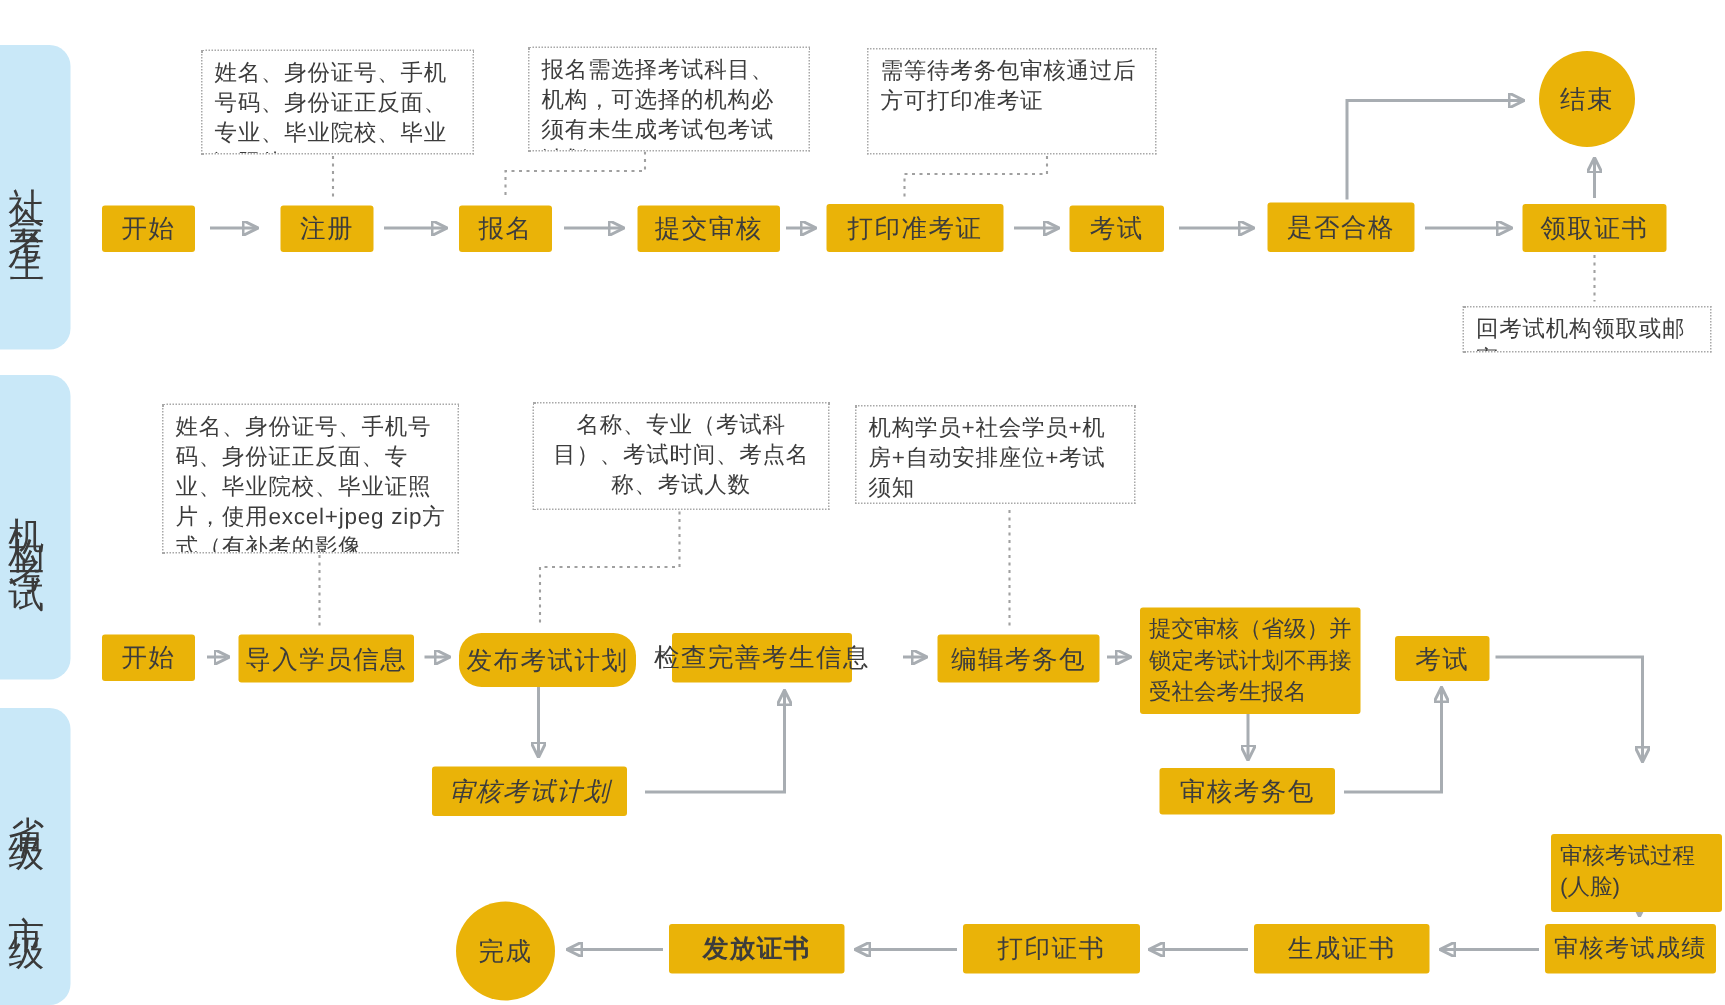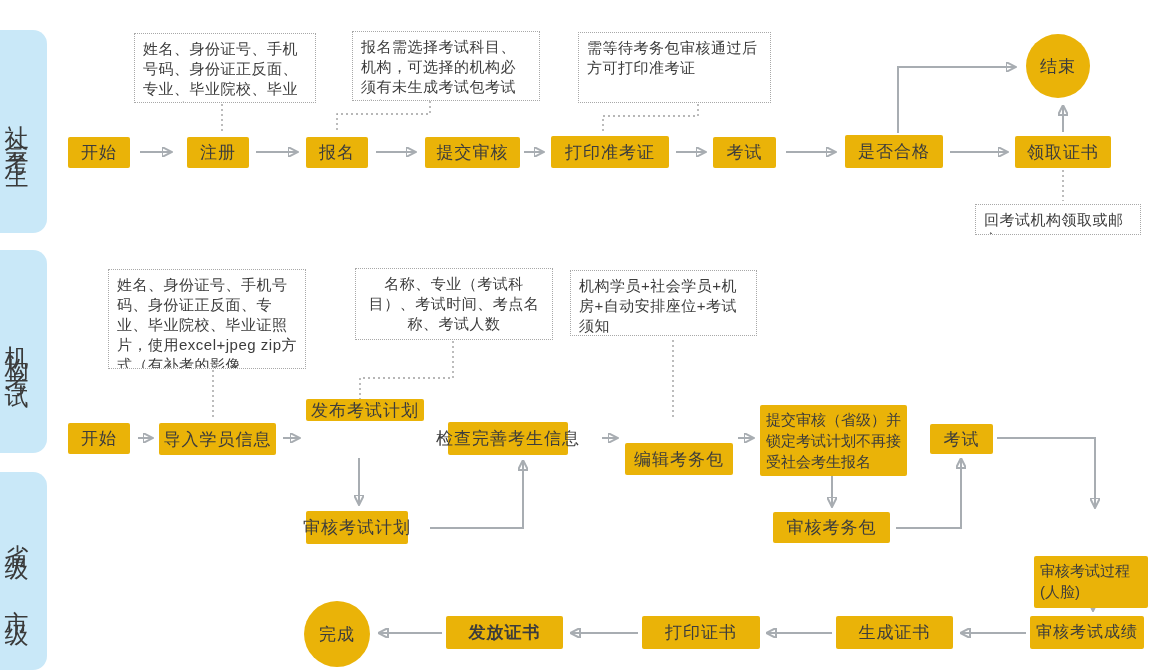--- a/index.html
+++ b/index.html
@@ -106,27 +106,27 @@
   <div class="node" style="left:845px;top:135px;width:98px;height:33px;">是否合格</div>
   <div class="node" style="left:1015px;top:136px;width:96px;height:32px;">领取证书</div>
   <div class="node circle" style="left:1026px;top:34px;width:64px;height:64px;">结束</div>
 
   <div class="note" style="left:108px;top:269px;width:198px;height:100px;">姓名、身份证号、手机号码、身份证正反面、专业、毕业院校、毕业证照片，使用excel+jpeg zip方式（有补考的影像</div>
   <div class="note" style="left:355px;top:268px;width:198px;height:72px;text-align:center;">名称、专业（考试科目）、考试时间、考点名称、考试人数</div>
   <div class="note" style="left:570px;top:270px;width:187px;height:66px;">机构学员+社会学员+机房+自动安排座位+考试须知</div>
 
   <div class="node" style="left:68px;top:423px;width:62px;height:31px;">开始</div>
   <div class="node" style="left:159px;top:423px;width:117px;height:32px;">导入学员信息</div>
-  <div class="node" style="left:306px;top:399px;width:118px;height:22px;">发布考试计划</div>
+  <div class="node" style="left:306px;top:422px;width:118px;height:36px;border-radius:15px;">发布考试计划</div>
   <div class="node" style="left:448px;top:422px;width:120px;height:33px;">检查完善考生信息</div>
-  <div class="node" style="left:625px;top:443px;width:108px;height:32px;">编辑考务包</div>
+  <div class="node" style="left:625px;top:423px;width:108px;height:32px;">编辑考务包</div>
   <div class="node block" style="left:760px;top:405px;width:147px;height:71px;">提交审核（省级）并锁定考试计划不再接受社会考生报名</div>
   <div class="node" style="left:930px;top:424px;width:63px;height:30px;">考试</div>
 
-  <div class="node" style="left:306px;top:511px;width:102px;height:33px;">审核考试计划</div>
+  <div class="node" style="left:288px;top:511px;width:130px;height:33px;font-style:italic;">审核考试计划</div>
   <div class="node" style="left:773px;top:512px;width:117px;height:31px;">审核考务包</div>
   <div class="node block" style="left:1034px;top:513px;width:114px;height:52px;margin-top:43px;">审核考试过程(人脸)</div>
   <div class="node" style="left:1030px;top:616px;width:114px;height:33px;font-size:16px;">审核考试成绩</div>
   <div class="node" style="left:836px;top:616px;width:117px;height:33px;">生成证书</div>
   <div class="node" style="left:642px;top:616px;width:118px;height:33px;">打印证书</div>
   <div class="node bold" style="left:446px;top:616px;width:117px;height:33px;">发放证书</div>
   <div class="node circle" style="left:304px;top:601px;width:66px;height:66px;">完成</div>
 
 </div>
 

